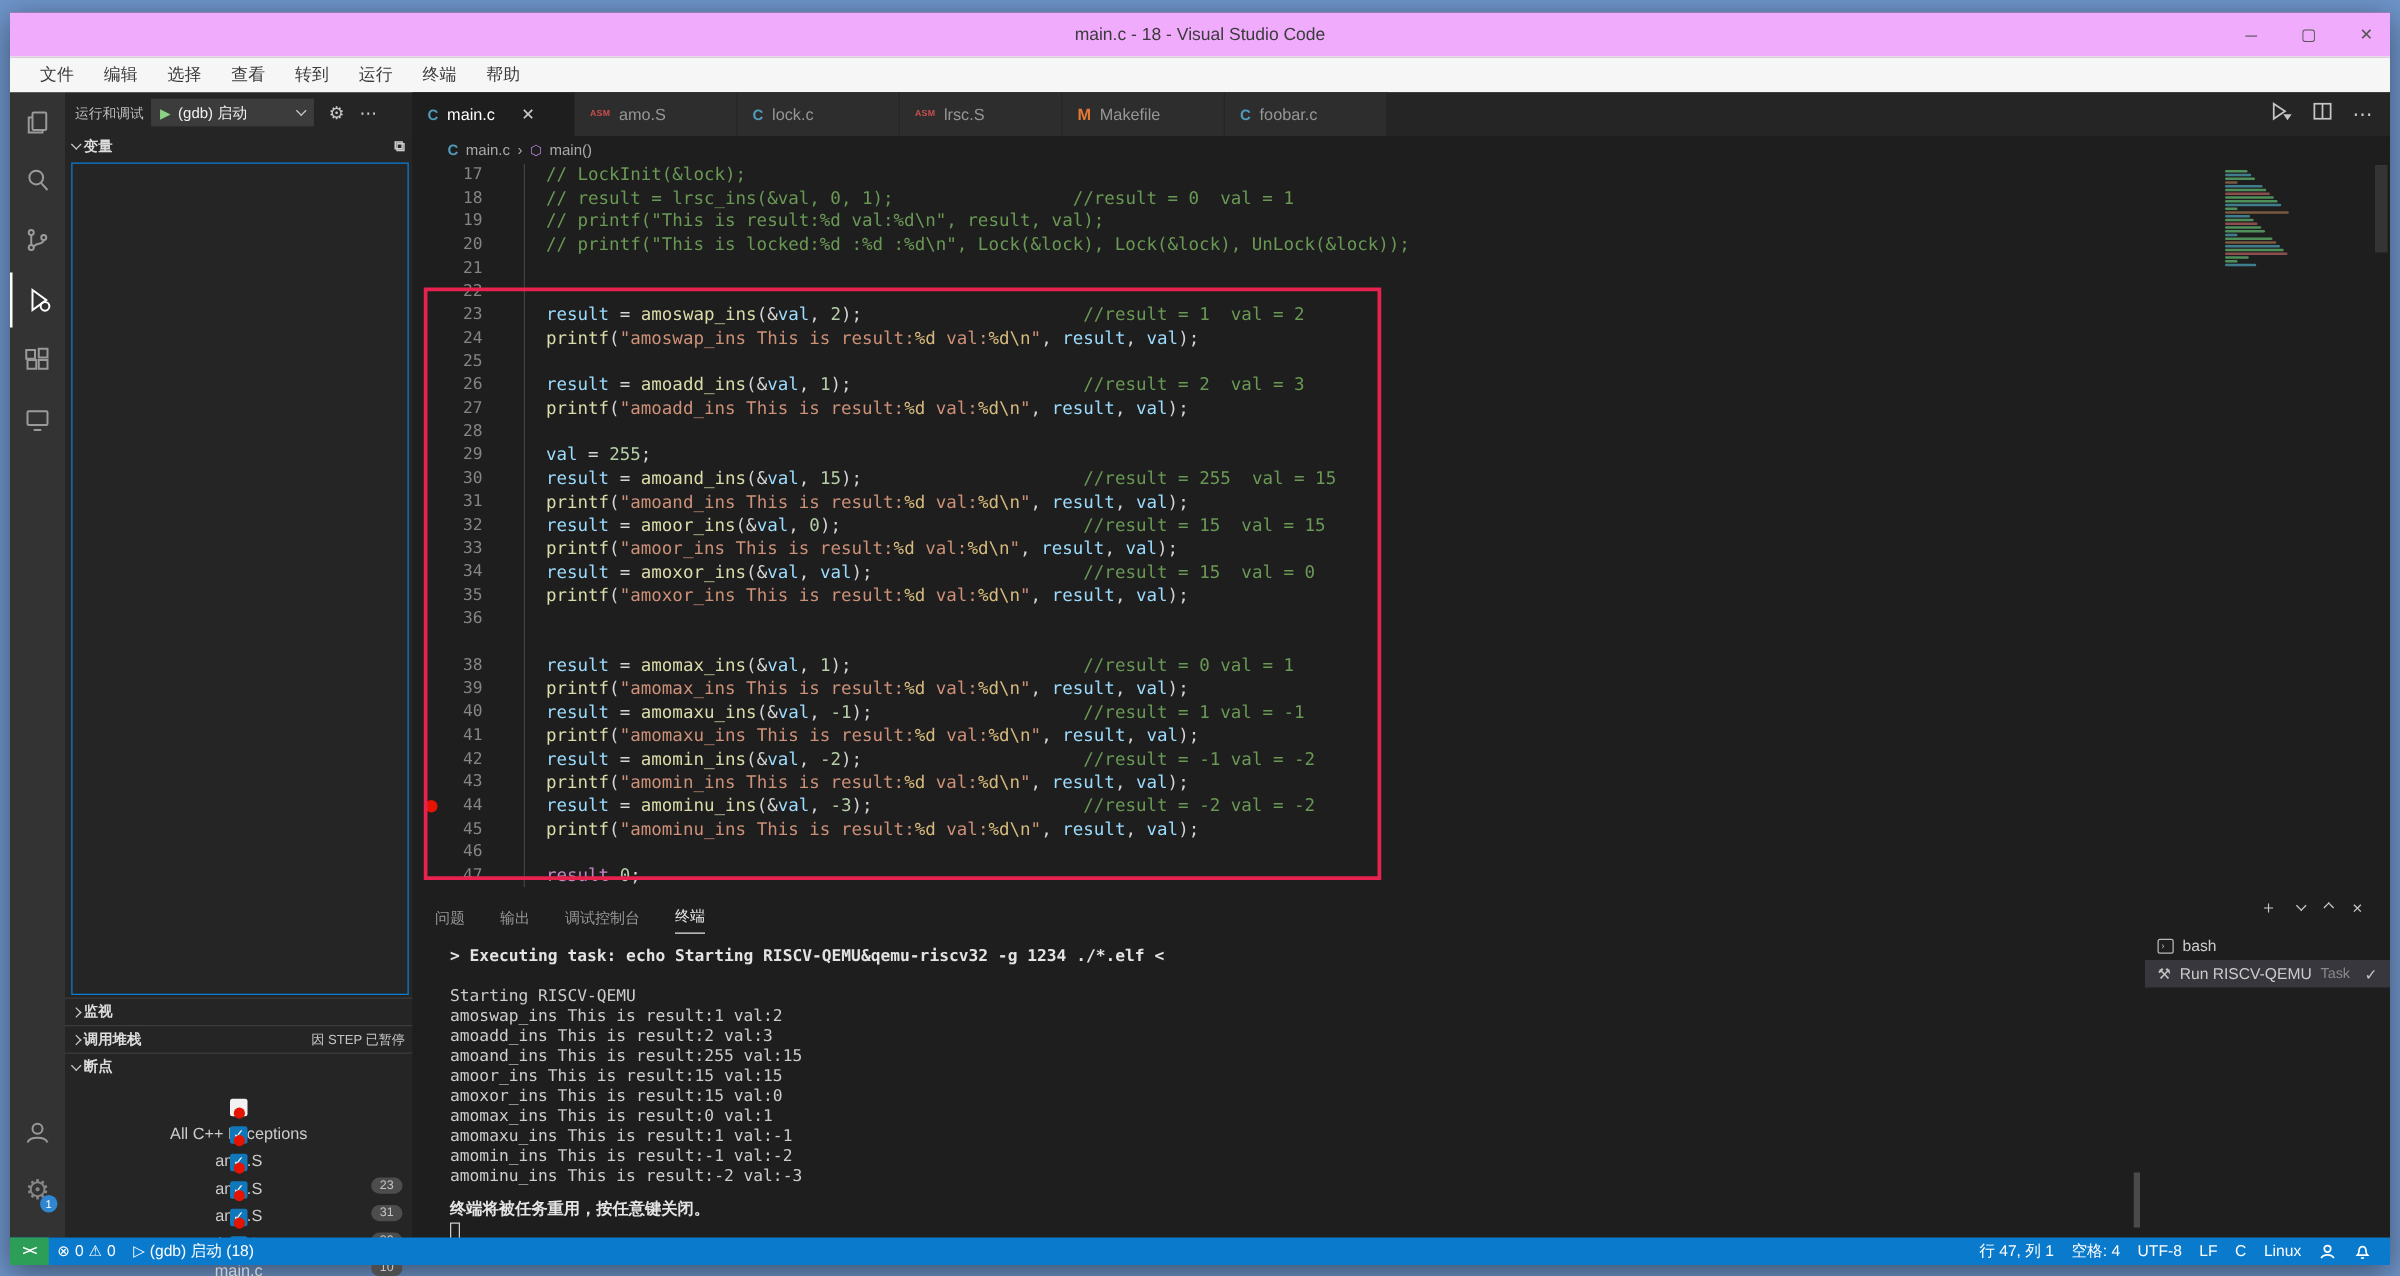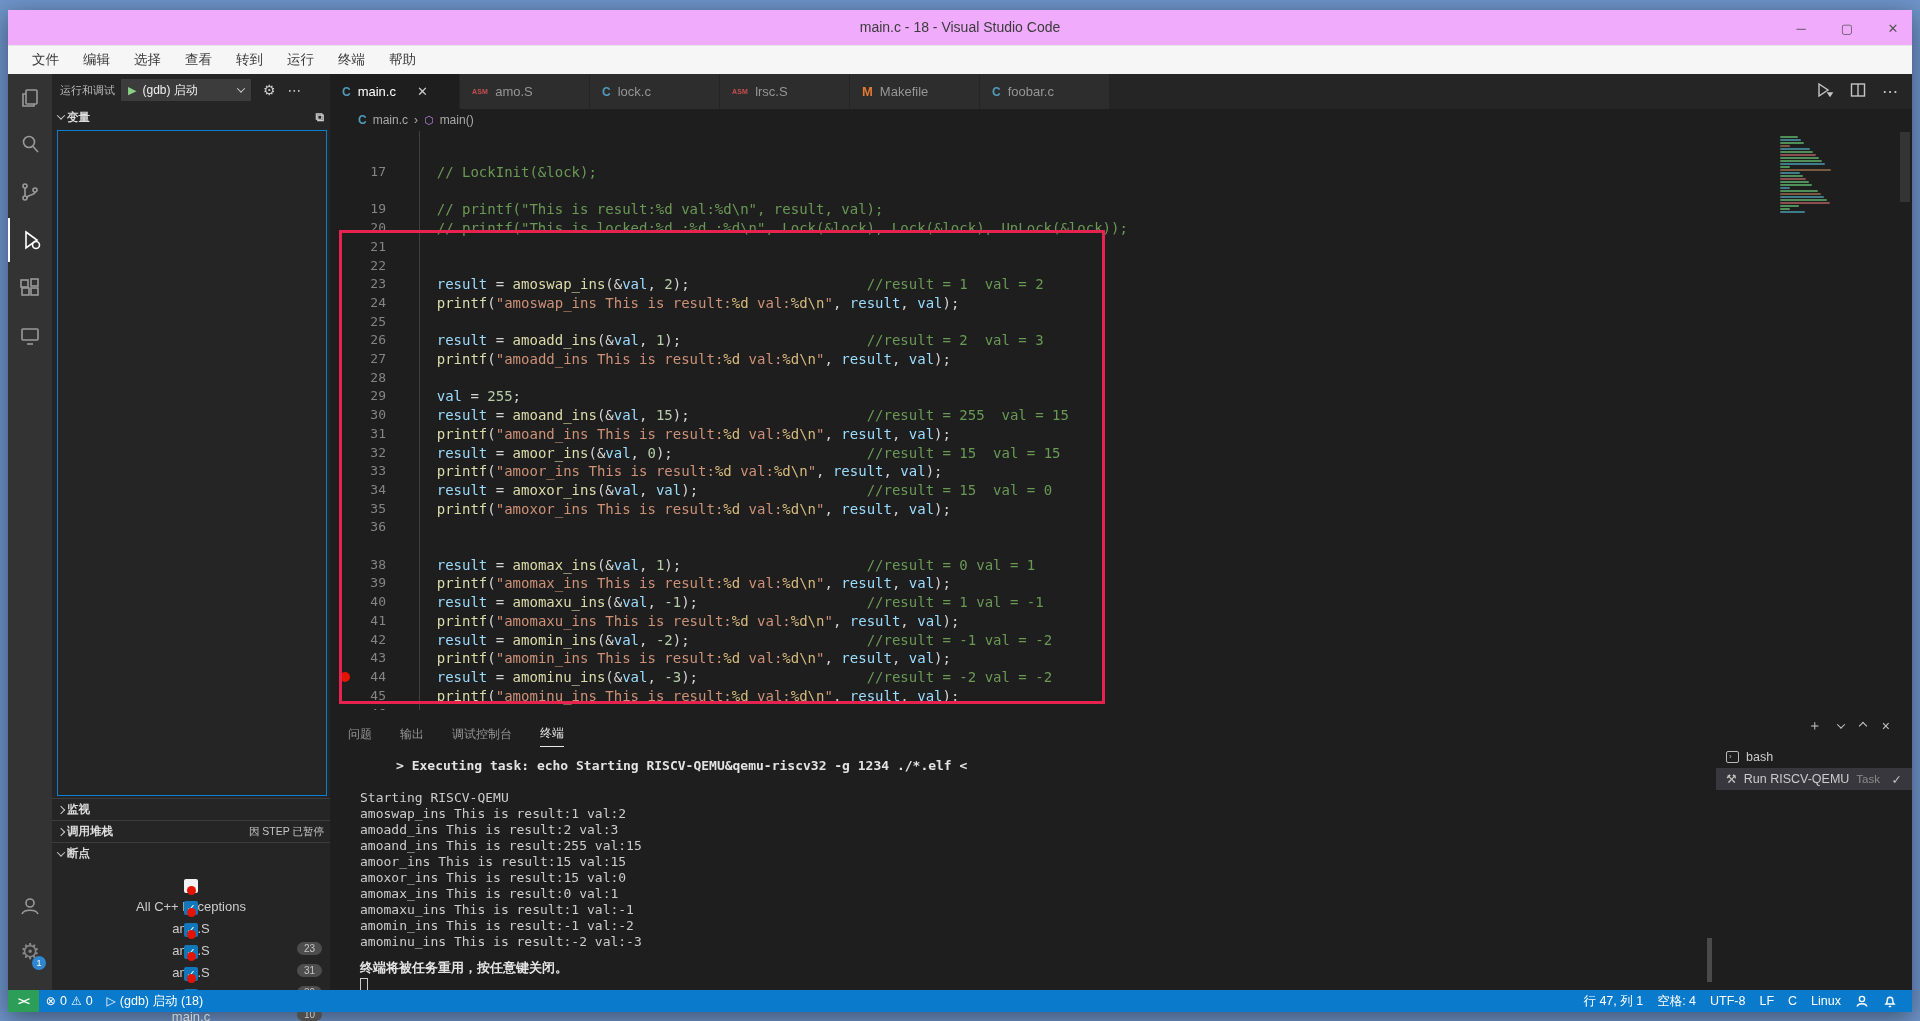--- a/index.html
+++ b/index.html
@@ -65,21 +65,21 @@
   .fico.m { color:#e37933; font-size:13px; }
   .tab-actions { position:absolute; right:14px; top:0; height:35px; display:flex; align-items:center; gap:16px; color:#c5c5c5; }
   .tab-actions svg { stroke:#c5c5c5; fill:none; stroke-width:1.4; }
   .breadcrumb { position:absolute; left:0; top:35px; right:0; height:22px; display:flex; align-items:center;
     gap:6px; padding-left:28px; font-size:12px; color:#a9a9a9; background:#1e1e1e; }
   .crumb-sym { color:#b180d7; font-size:11px; }
 
   
   .code-area { position:absolute; left:0; top:57px; right:0; bottom:0; overflow:hidden;
     font-family:"DejaVu Sans Mono","Liberation Mono",monospace; font-size:14px; }
-  .code-line { position:absolute; left:0; right:0; height:18.7px; line-height:18.7px; white-space:pre;margin-top:32px; }
+  .code-line { position:absolute; left:0; right:0; height:18.7px; line-height:18.7px; white-space:pre; }
   .gutter-bp { position:absolute; left:10px; width:10px; height:10px; top:4px; border-radius:50%; background:#e51400; }
   .lnum { position:absolute; left:16px; width:40px; text-align:right; color:#858585; font-size:13px; }
   .ltext { position:absolute; left:73px; }
   .indent-guide { position:absolute; left:89px; top:0; bottom:0; width:1px; background:#404040; }
   .tok-c{color:#6a9955} .tok-v{color:#9cdcfe} .tok-f{color:#dcdcaa} .tok-n{color:#b5cea8}
   .tok-s{color:#ce9178} .tok-e{color:#d7ba7d} .tok-p{color:#d4d4d4} .tok-k{color:#c586c0} .tok-w{color:#d4d4d4}
 
   
   .minimap { position:absolute; right:74px; top:62px; width:58px; height:88px; }
   .minimap .mrow { height:2px; margin-bottom:1px; border-radius:1px; }
@@ -313,20 +313,21 @@
       <span class="fico c">C</span>
       <span>main.c</span>
       <span>›</span>
       <span class="crumb-sym">⬡</span>
       <span>main()</span>
     </div>
 
     <div class="code-area" id="code-area">
       <div class="indent-guide"></div>
     <div class="code-line" style="top: 0px;"><span class="lnum">17</span><span class="ltext"><span class="tok-w">    </span><span class="tok-c">// LockInit(&amp;lock);</span></span></div>
+        <div class="code-line" style="top: 18.7px;"><span class="lnum">18</span><span class="ltext"><span class="tok-w">    </span><span class="tok-c">// result = lrsc_ins(&amp;val, 0, 1);</span><span class="tok-w">                 </span><span class="tok-c">//result = 0  val = 1</span></span></div>
         <div class="code-line" style="top: 37.4px;"><span class="lnum">19</span><span class="ltext"><span class="tok-w">    </span><span class="tok-c">// printf("This is result:%d val:%d\n", result, val);</span></span></div>
         <div class="code-line" style="top: 56.1px;"><span class="lnum">20</span><span class="ltext"><span class="tok-w">    </span><span class="tok-c">// printf("This is locked:%d :%d :%d\n", Lock(&amp;lock), Lock(&amp;lock), UnLock(&amp;lock));</span></span></div>
         <div class="code-line" style="top: 74.8px;"><span class="lnum">21</span><span class="ltext"></span></div>
         <div class="code-line" style="top: 93.5px;"><span class="lnum">22</span><span class="ltext"></span></div>
         <div class="code-line" style="top: 112.2px;"><span class="lnum">23</span><span class="ltext"><span class="tok-w">    </span><span class="tok-v">result</span><span class="tok-p"> = </span><span class="tok-f">amoswap_ins</span><span class="tok-p">(&amp;</span><span class="tok-v">val</span><span class="tok-p">, </span><span class="tok-n">2</span><span class="tok-p">);</span><span class="tok-w">                     </span><span class="tok-c">//result = 1  val = 2</span></span></div>
         <div class="code-line" style="top: 130.9px;"><span class="lnum">24</span><span class="ltext"><span class="tok-w">    </span><span class="tok-f">printf</span><span class="tok-p">(</span><span class="tok-s">"amoswap_ins This is result:</span><span class="tok-e">%d</span><span class="tok-s"> val:</span><span class="tok-e">%d\n</span><span class="tok-s">"</span><span class="tok-p">, </span><span class="tok-v">result</span><span class="tok-p">, </span><span class="tok-v">val</span><span class="tok-p">);</span></span></div>
         <div class="code-line" style="top: 149.6px;"><span class="lnum">25</span><span class="ltext"></span></div>
         <div class="code-line" style="top: 168.3px;"><span class="lnum">26</span><span class="ltext"><span class="tok-w">    </span><span class="tok-v">result</span><span class="tok-p"> = </span><span class="tok-f">amoadd_ins</span><span class="tok-p">(&amp;</span><span class="tok-v">val</span><span class="tok-p">, </span><span class="tok-n">1</span><span class="tok-p">);</span><span class="tok-w">                      </span><span class="tok-c">//result = 2  val = 3</span></span></div>
         <div class="code-line" style="top: 187px;"><span class="lnum">27</span><span class="ltext"><span class="tok-w">    </span><span class="tok-f">printf</span><span class="tok-p">(</span><span class="tok-s">"amoadd_ins This is result:</span><span class="tok-e">%d</span><span class="tok-s"> val:</span><span class="tok-e">%d\n</span><span class="tok-s">"</span><span class="tok-p">, </span><span class="tok-v">result</span><span class="tok-p">, </span><span class="tok-v">val</span><span class="tok-p">);</span></span></div>
         <div class="code-line" style="top: 205.7px;"><span class="lnum">28</span><span class="ltext"></span></div>
@@ -392,21 +393,21 @@
         <div class="panel-tab active">终端</div>
       </div>
     <div class="panel-actions">
       <span>＋</span>
       <span class="chev down"></span>
       <span class="chev up"></span>
       <span>×</span>
     </div>
 
     <div class="term" id="terminal">
-        <div class="term-line term-task" style="top: 8px; margin-left: 36px;">&gt; Executing task: echo Starting RISCV-QEMU&amp;qemu-riscv32 -g 1234 ./*.elf &lt;</div>
+        <div class="term-line term-task" style="top: 8px;">&gt; Executing task: echo Starting RISCV-QEMU&amp;qemu-riscv32 -g 1234 ./*.elf &lt;</div>
         <div class="term-line" style="top: 40px;">Starting RISCV-QEMU</div>
         <div class="term-line" style="top: 56px;">amoswap_ins This is result:1 val:2</div>
         <div class="term-line" style="top: 72px;">amoadd_ins This is result:2 val:3</div>
         <div class="term-line" style="top: 88px;">amoand_ins This is result:255 val:15</div>
         <div class="term-line" style="top: 104px;">amoor_ins This is result:15 val:15</div>
         <div class="term-line" style="top: 120px;">amoxor_ins This is result:15 val:0</div>
         <div class="term-line" style="top: 136px;">amomax_ins This is result:0 val:1</div>
         <div class="term-line" style="top: 152px;">amomaxu_ins This is result:1 val:-1</div>
         <div class="term-line" style="top: 168px;">amomin_ins This is result:-1 val:-2</div>
         <div class="term-line" style="top: 184px;">amominu_ins This is result:-2 val:-3</div>

